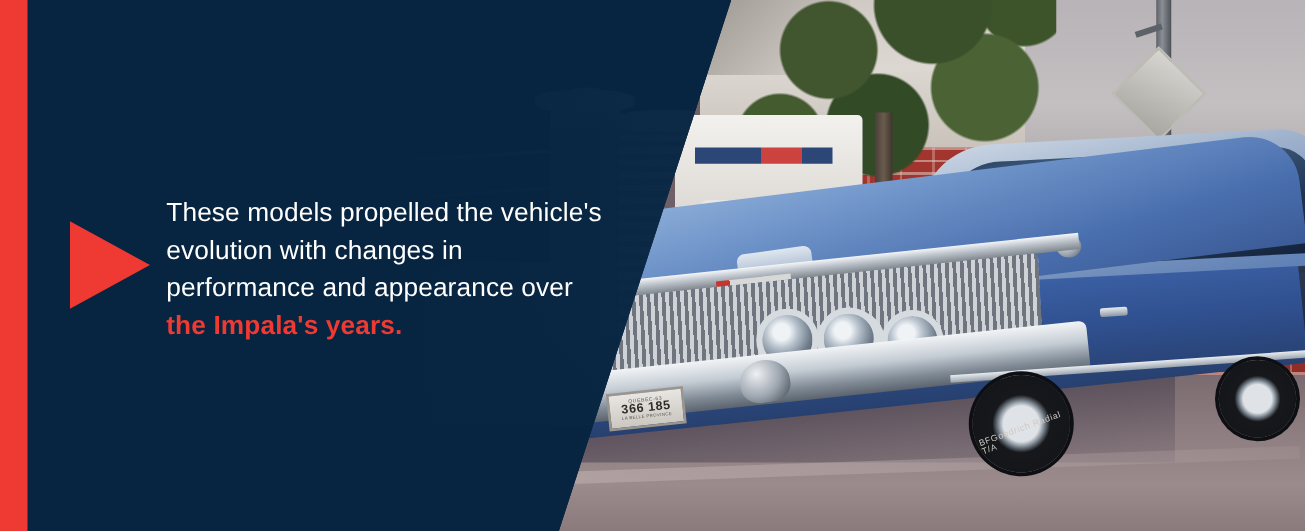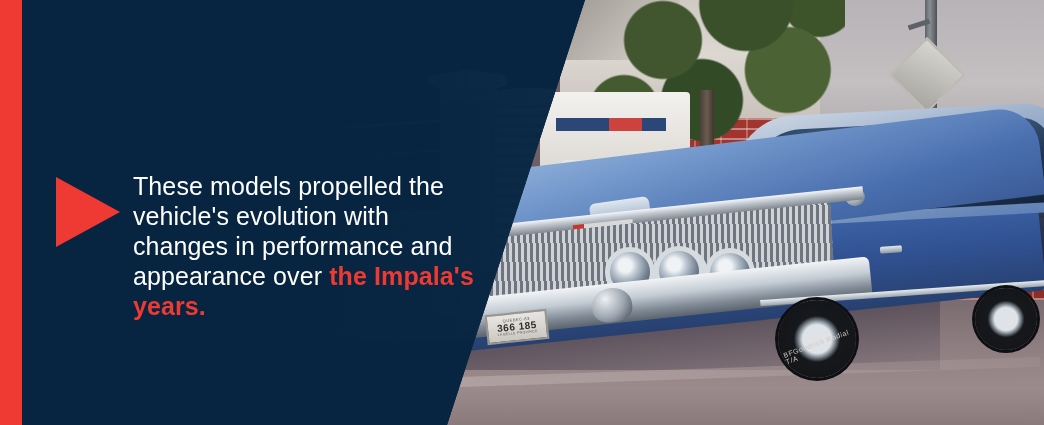--- a/index.html
+++ b/index.html
@@ -342,23 +342,23 @@
   .play-triangle{
     position:absolute;left:56px;top:177px;
     width:0;height:0;
     border-left:64px solid #ee3a32;
     border-top:35px solid transparent;
     border-bottom:35px solid transparent;
   }
 
   
   .headline{
-    position:absolute;left:133px;top:171px;width:350px;
+    position:absolute;left:133px;top:156px;width:350px;
     color:#ffffff;
-    font-size:25px;
+    font-size:21px;
     line-height:30px;
     font-weight:400;
     letter-spacing:.1px;
   }
   .headline .accent{
     color:#ee3a32;
     font-weight:bold;
   }
 </style>
 </head>

